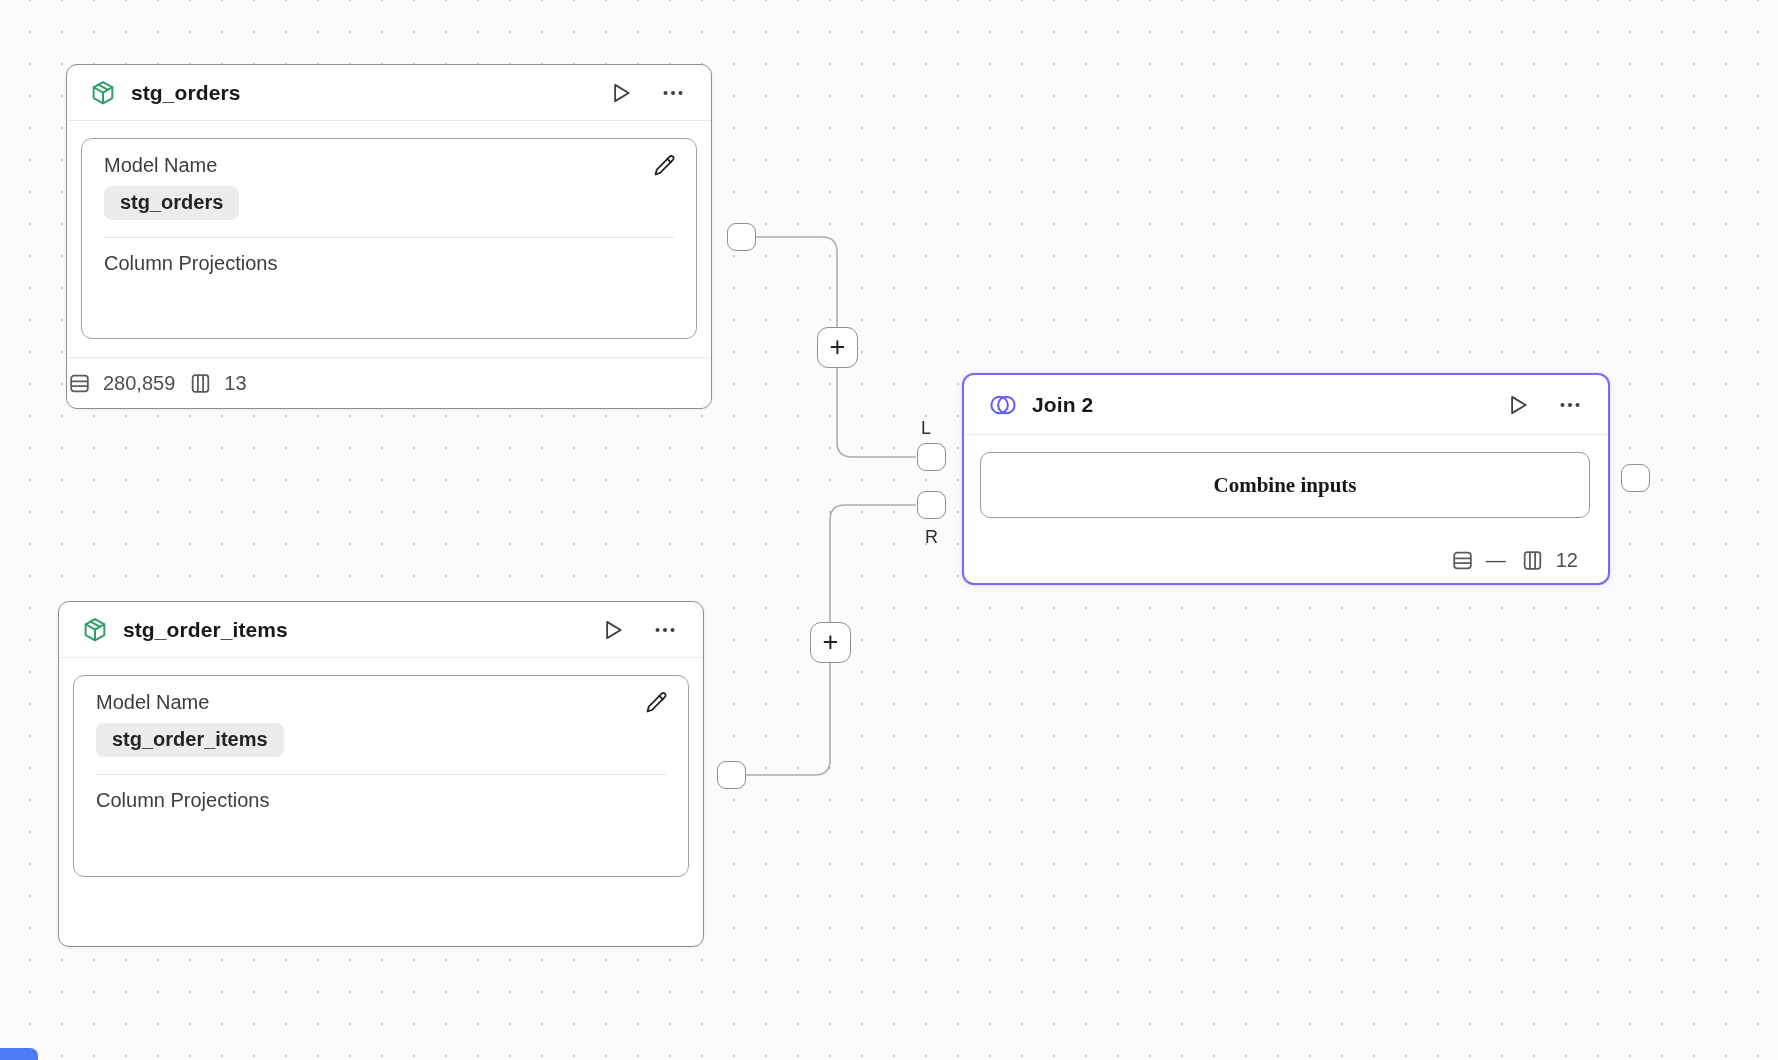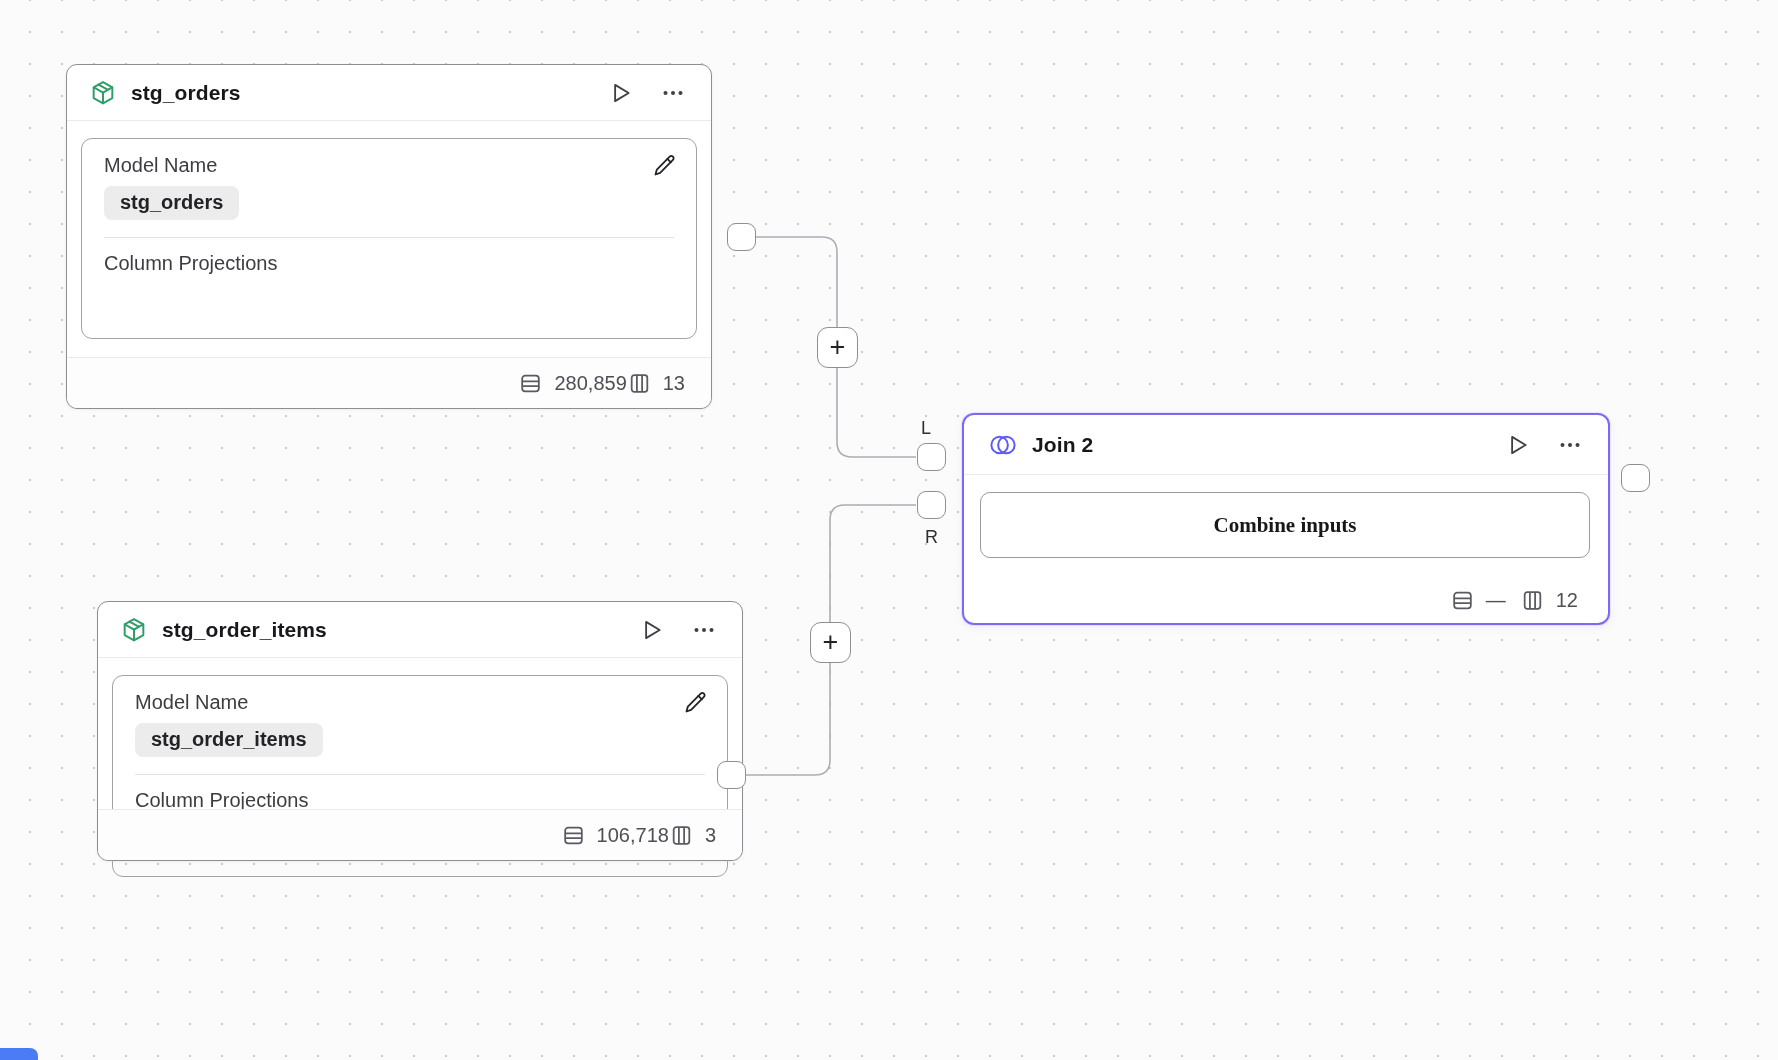--- a/index.html
+++ b/index.html
@@ -58,33 +58,33 @@
     margin-top: 9px;
     font-size: 20px; font-weight: 700; color: #232327;
   }
   .card-divider { height: 1.2px; background: #E4E4E6; margin: 17px 0 14px 0; }
   .pencil { position: absolute; top: 13px; right: 18px; }
 
   .node-footer {
     position: absolute; left: 0; right: 0; bottom: 0;
     height: 51px;
     border-top: 1.2px solid #EAEAEA;
-    display: flex; align-items: center; justify-content: flex-end;
+    display: flex; align-items: center; 
+    gap: 13px;
     padding-right: 26px;
     border-radius: 0 0 11px 11px;
     background: #FDFDFD;
   }
   .stat { display: flex; align-items: center; gap: 11px; font-size: 20px; font-weight: 500; color: #4E4E56; }
 
   
   .join-node {
     border: 2px solid #7C6AF6;
     border-radius: 12px;
     box-shadow: 0 0 0 1px rgba(124,106,246,0.12), 0 2px 8px rgba(124,106,246,0.10);
-    margin-top: 40px;
   }
   .join-node .node-header { height: 60px; padding: 0 26px 0 24px; border-bottom: 1.2px solid #ECECEE; }
   .combine-btn {
     display: block;
     margin: 17px 18px 0 16px;
     width: calc(100% - 34px);
     height: 66px;
     background: #FFFFFF;
     border: 1.4px solid #9A9AA0;
     border-radius: 10px;
@@ -199,21 +199,21 @@
           <svg width="25" height="25" viewBox="0 0 24 24" fill="none" stroke="#5A5A62" stroke-width="1.7">
               <rect x="4.5" y="4" width="15" height="16" rx="2.5"></rect>
               <path d="M9.5 4v16M14.5 4v16"></path>
             </svg>
         </span>
         <span>13</span>
       </span>
     </div>
   </div>
 
-  <div class="node" style="left:58px; top:601px; width:646px; height:260px;margin-left:39px;">
+  <div class="node" style="left:58px; top:601px; width:646px; height:346px;">
     <div class="node-header">
       <span class="icon-btn">
         <svg width="28" height="28" viewBox="0 0 24 24" fill="none" stroke="#2F9E68" stroke-width="1.7" stroke-linejoin="round" stroke-linecap="round">
           <path d="M12 2.6l8 4.5v9.2l-8 4.5-8-4.5V7.1l8-4.5z"></path>
           <path d="M4.2 7.2L12 11.6l7.8-4.4"></path>
           <path d="M12 11.6v9.2"></path>
           <path d="M8.1 4.8l7.9 4.4"></path>
         </svg>
       </span>
       <span class="node-title">stg_order_items</span>
@@ -243,40 +243,20 @@
       <div class="field-label">Model Name</div>
       <div>
         <span class="chip">
           <span>stg_order_items</span>
         </span>
       </div>
       <div class="card-divider"></div>
       <div class="field-label">Column Projections</div>
     </div>
 
-    <div class="node-footer">
-      <span class="stat">
-        <span class="icon-btn">
-          <svg width="25" height="25" viewBox="0 0 24 24" fill="none" stroke="#5A5A62" stroke-width="1.7">
-              <rect x="4" y="4.5" width="16" height="15" rx="3"></rect>
-              <path d="M4 10h16M4 14.5h16"></path>
-            </svg>
-        </span>
-        <span>106,718</span>
-      </span>
-      <span class="stat">
-        <span class="icon-btn">
-          <svg width="25" height="25" viewBox="0 0 24 24" fill="none" stroke="#5A5A62" stroke-width="1.7">
-              <rect x="4.5" y="4" width="15" height="16" rx="2.5"></rect>
-              <path d="M9.5 4v16M14.5 4v16"></path>
-            </svg>
-        </span>
-        <span>3</span>
-      </span>
-    </div>
   </div>
 
   <div class="node join-node" style="left:962px; top:373px; width:648px; height:212px;">
     <div class="node-header">
       <span class="icon-btn">
         <svg width="30" height="30" viewBox="0 0 24 24" fill="none" stroke="#5F5AF6" stroke-width="1.6">
           <circle cx="9.3" cy="12" r="6.6"></circle>
             <circle cx="14.7" cy="12" r="6.6"></circle>
         </svg>
       </span>

